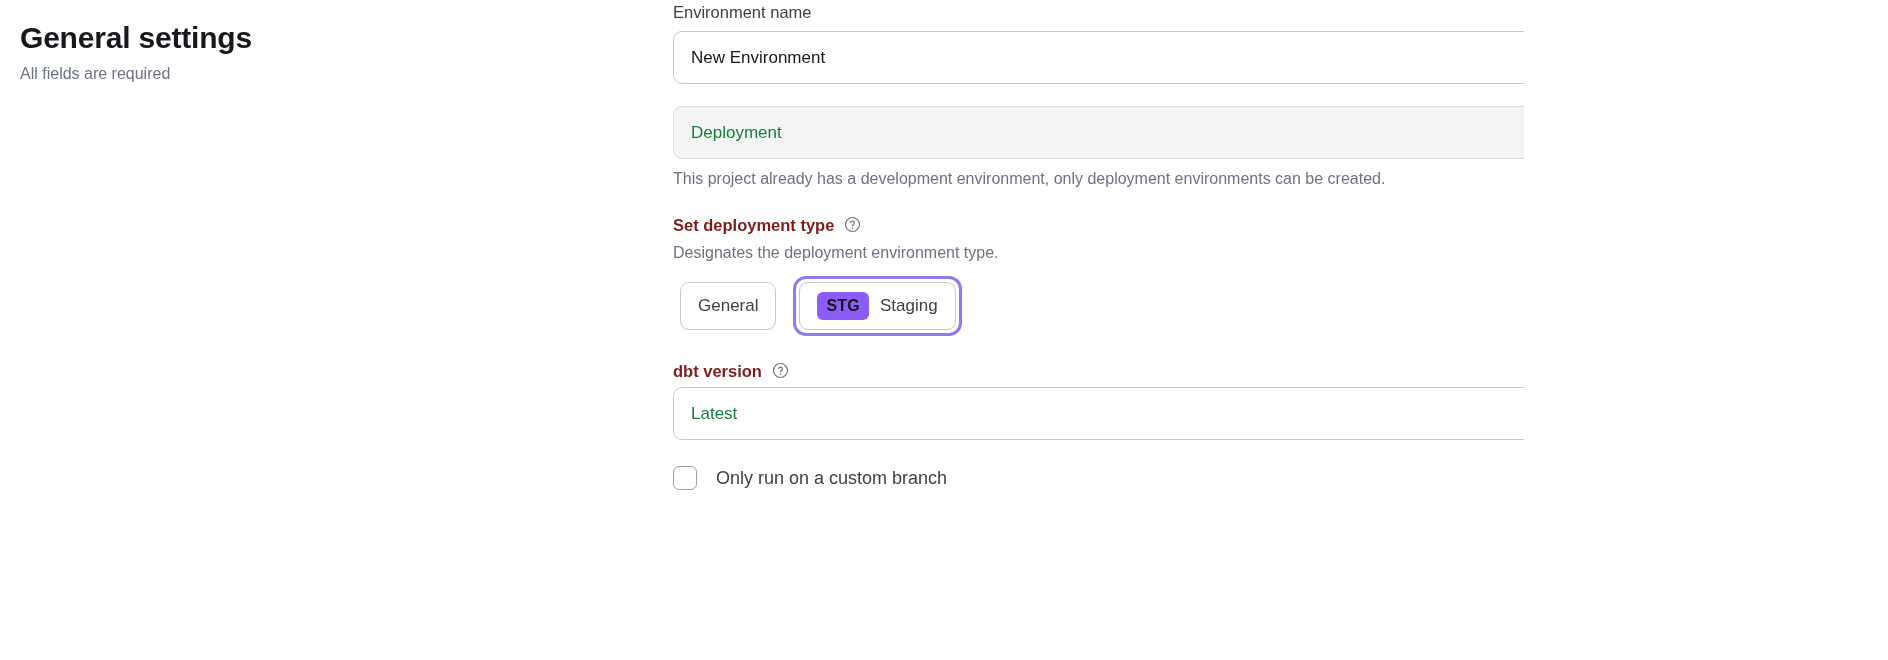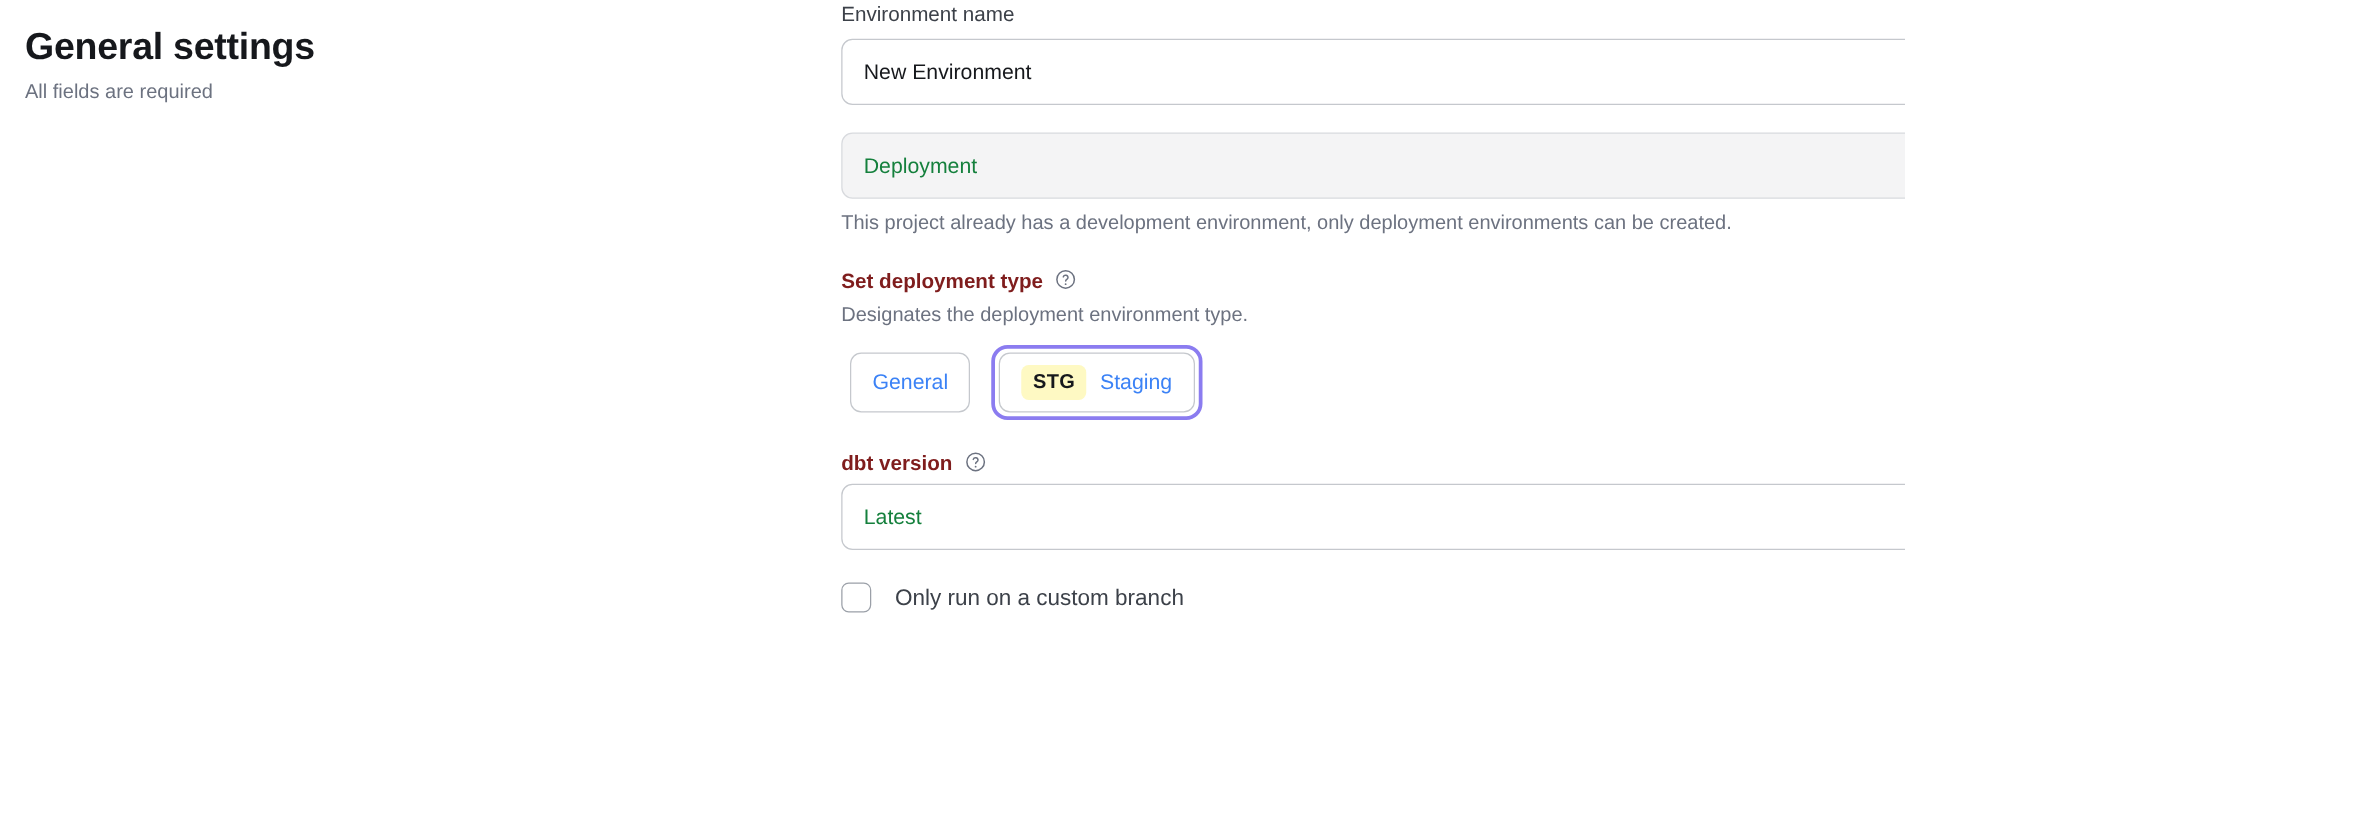--- a/index.html
+++ b/index.html
@@ -150,35 +150,35 @@
     height: 48px;
     padding: 0 17px;
     border: 1px solid #c5c8cd;
     border-radius: 9px;
     background: #ffffff;
     cursor: pointer;
     font-family: "Liberation Sans", sans-serif;
   }
   .seg-label {
     font-size: 17px;
-    color: #3b82f6;
+    color: #404040;
   }
   .badge {
     display: inline-flex;
     align-items: center;
     justify-content: center;
     height: 28px;
     padding: 0 9px;
     border-radius: 6px;
     font-size: 16px;
     font-weight: 700;
     color: #16181c;
     letter-spacing: 0.2px;
   }
-  .badge.stg  { background: #fef9c3; }
+  .badge.stg  { background: #8b5cf6; }
   .badge.prod { background: #d6e4fb; }
 
   
   .check-row {
     display: flex;
     align-items: center;
     gap: 19px;
     margin-top: 26px;
   }
   .checkbox {

